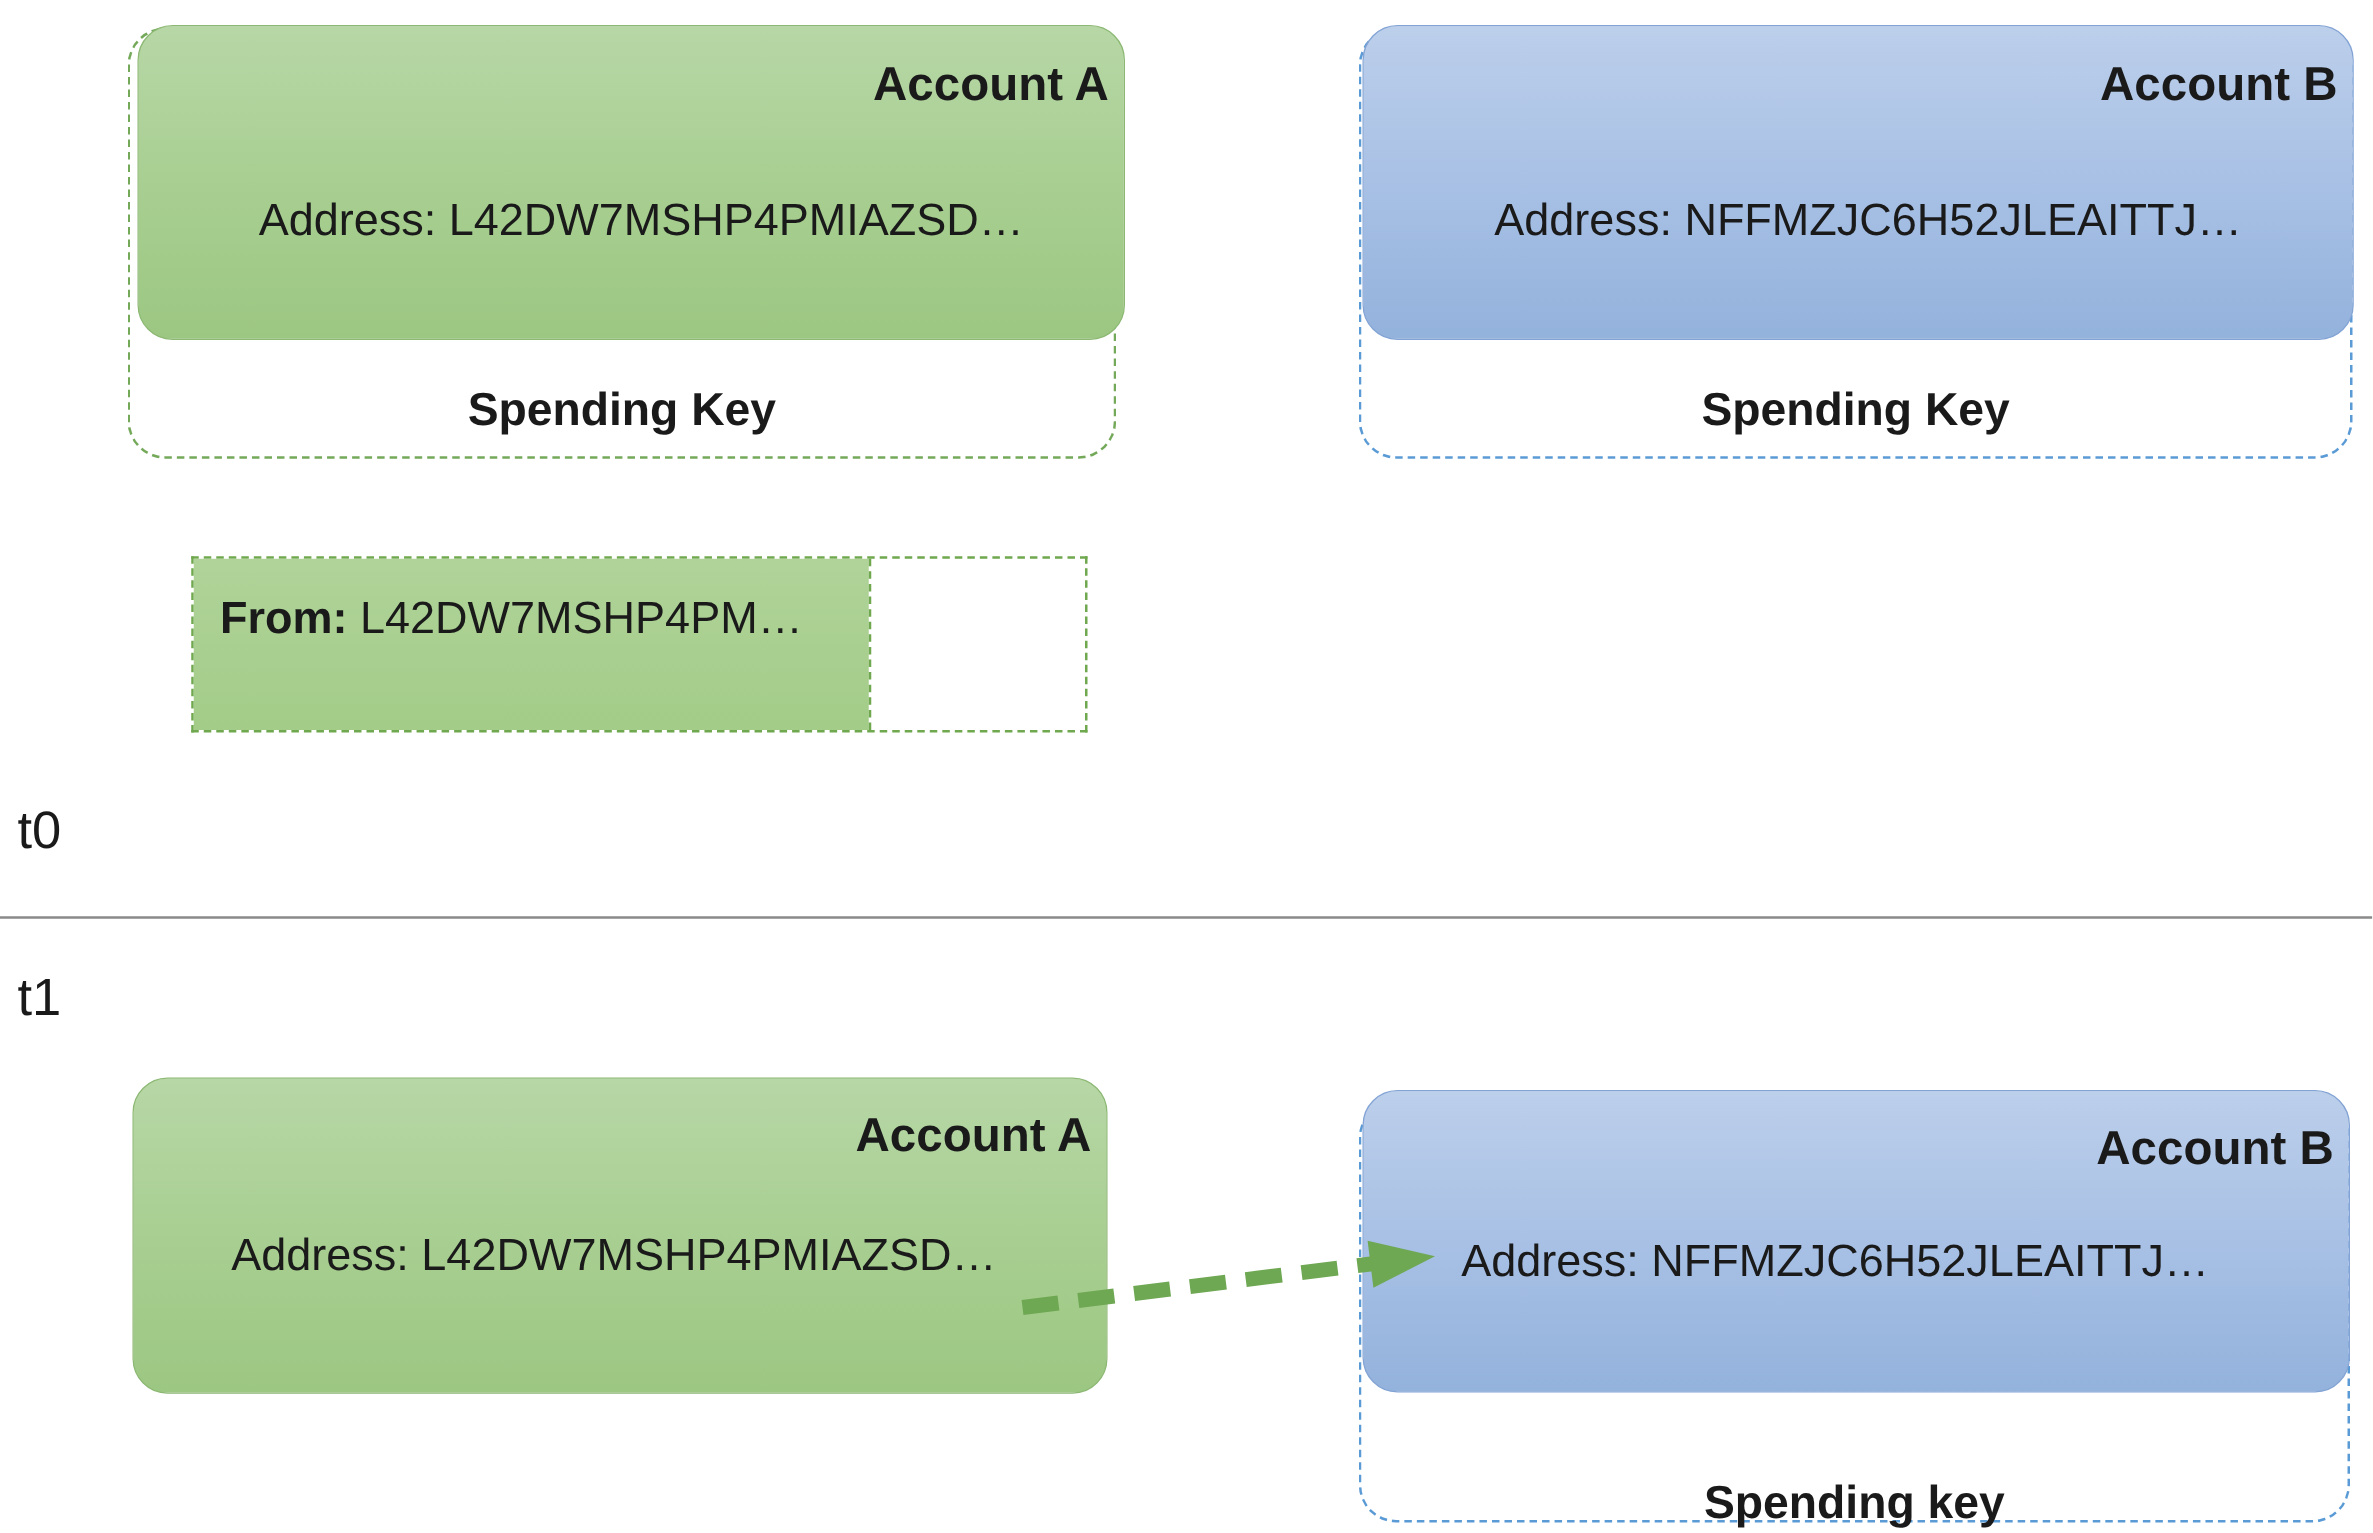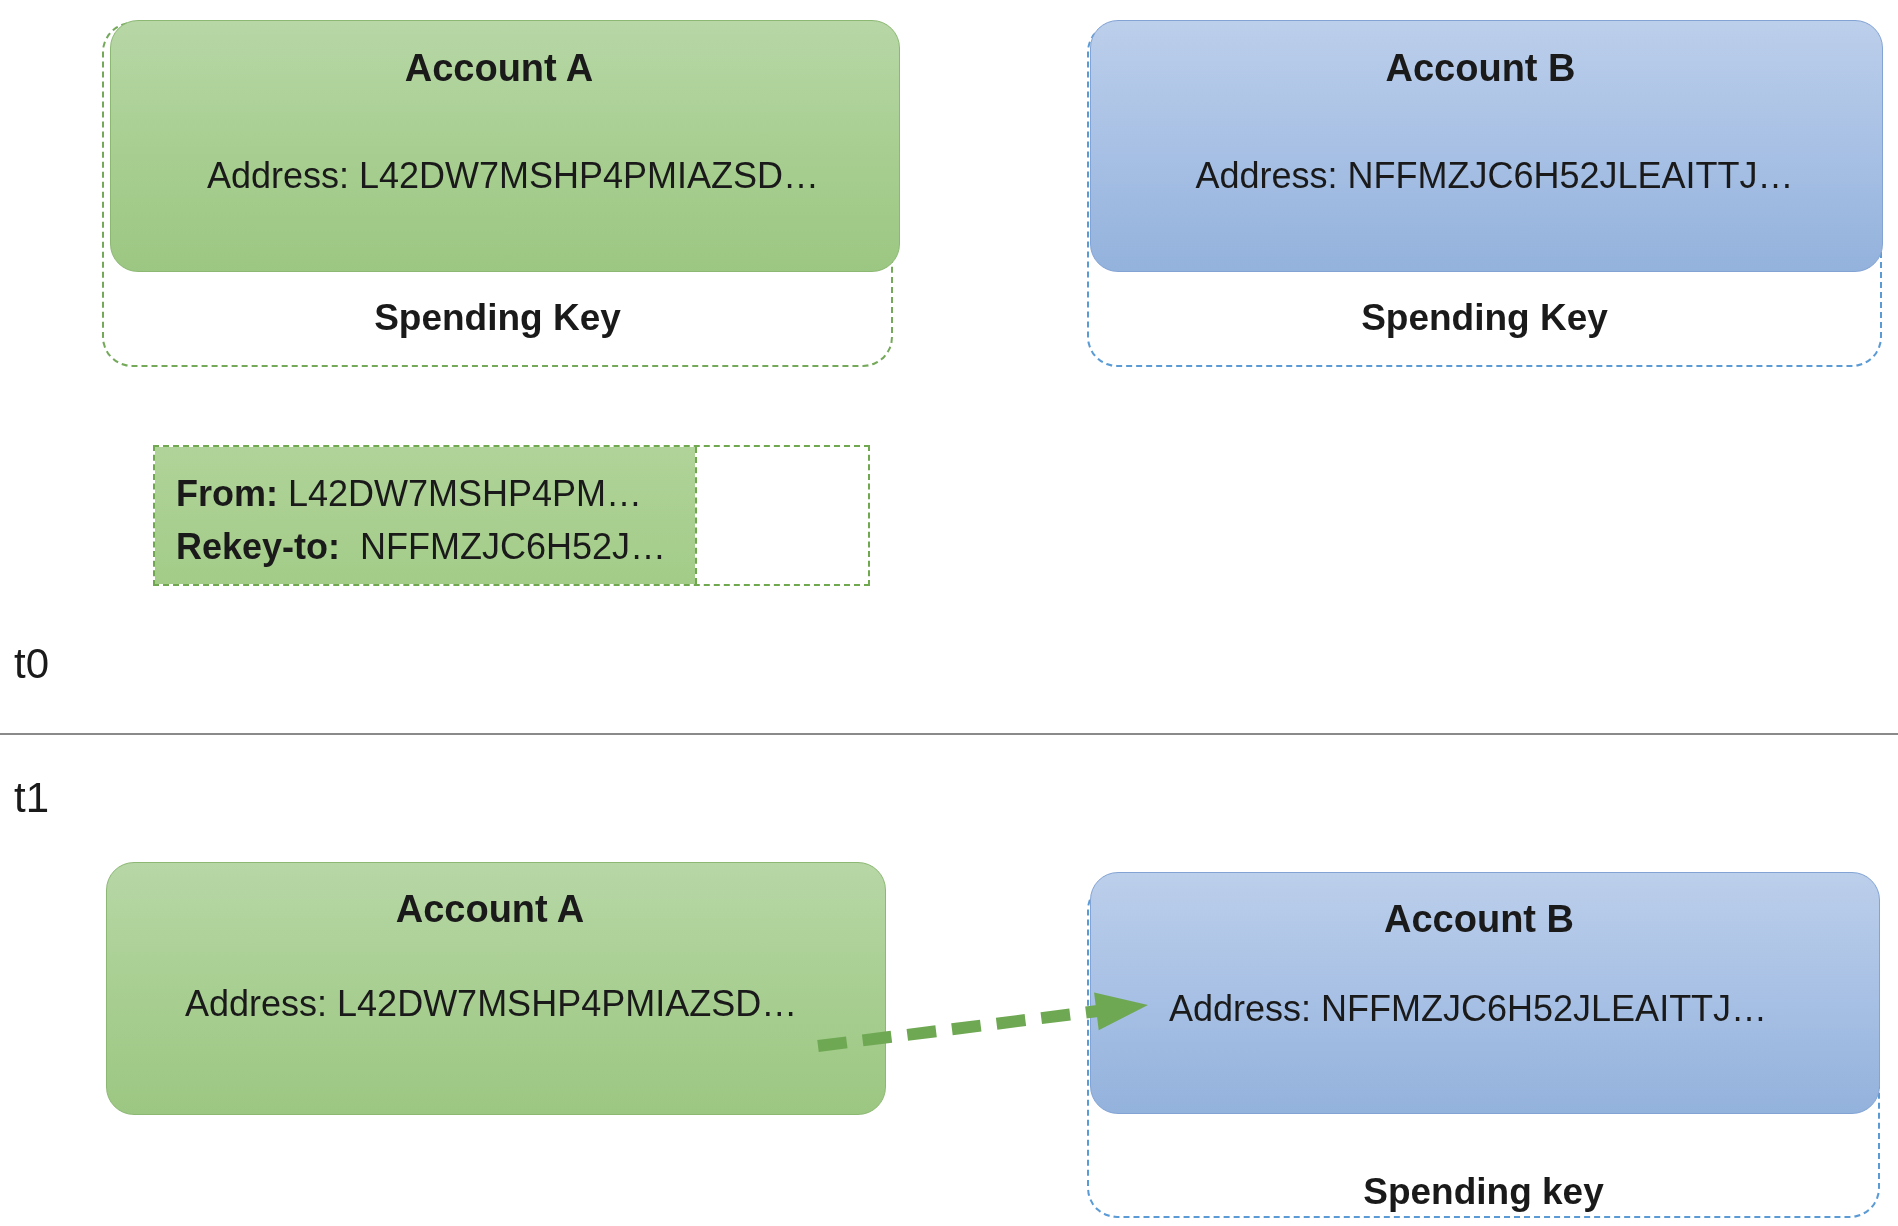--- a/index.html
+++ b/index.html
@@ -4,26 +4,26 @@
 <style>
   html,body{margin:0;padding:0;background:#ffffff;}
   .canvas{
     position:relative;width:1898px;height:1226px;background:#ffffff;
     font-family:"Liberation Sans",sans-serif;color:#1a1a1a;overflow:hidden;
   }
   
   .dashed{position:absolute;border-radius:30px;background:#ffffff;box-sizing:border-box;}
   .green-dash{border:2px dashed #74a95a;}
   .blue-dash{border:2px dashed #5b9bd5;}
-  .sk-label{position:absolute;left:0;right:0;text-align:center;font-weight:700;font-size:37px;line-height:44px;}
+  .sk-label{position:absolute;left:0;right:0;text-align:center;font-weight:700;font-size:37px;line-height:44px;margin-top:10px;}
   
   .solid{position:absolute;border-radius:28px;box-sizing:border-box;}
   .green{background:linear-gradient(180deg,#b7d7a6 0%,#a7ce90 55%,#9cc782 100%);border:1px solid #8cb873;}
   .blue{background:linear-gradient(180deg,#bccfeb 0%,#a6bfe4 55%,#93b2dc 100%);border:1px solid #82a3d4;}
-  .box-title{position:absolute;left:0;right:12px;text-align:center;font-weight:700;font-size:38px;line-height:46px;}
+  .box-title{position:absolute;left:0;right:12px;text-align:right;font-weight:700;font-size:38px;line-height:46px;}
   .box-line{position:absolute;font-size:36px;line-height:44px;white-space:nowrap;padding-left:16px;}
   .centerline{left:0;right:0;text-align:center;}
   
   .sk-a0{left:102px;top:22px;width:791px;height:345px;}
   .sk-a0 .sk-label{top:272px;}
   .box-a0{left:110px;top:20px;width:790px;height:252px;}
   .box-a0 .box-title{top:24px;}
   .box-a0 .box-line{top:133px;}
   .sk-b0{left:1087px;top:22px;width:795px;height:345px;}
   .sk-b0 .sk-label{top:272px;}
@@ -82,24 +82,20 @@
     <div class="box-title">Account B</div>
     <div class="box-line centerline">Address: NFFMZJC6H52JLEAITTJ…</div>
   </div>
 
   <div class="txn">
     <div class="txn-green">
       <div class="txn-line txn-line1">
         <span class="b">From:</span>
         <span>L42DW7MSHP4PM…</span>
       </div>
-      <div class="txn-line txn-line2">
-        <span class="b">Rekey-to:</span>&nbsp;
-        <span>NFFMZJC6H52J…</span>
-      </div>
     </div>
     <div class="txn-divider"></div>
   </div>
 
   <div class="time-label t0-label">t0</div>
   <div class="divider"></div>
   <div class="time-label t1-label">t1</div>
 
   <div class="solid green box-a1">
     <div class="box-title">Account A</div>

